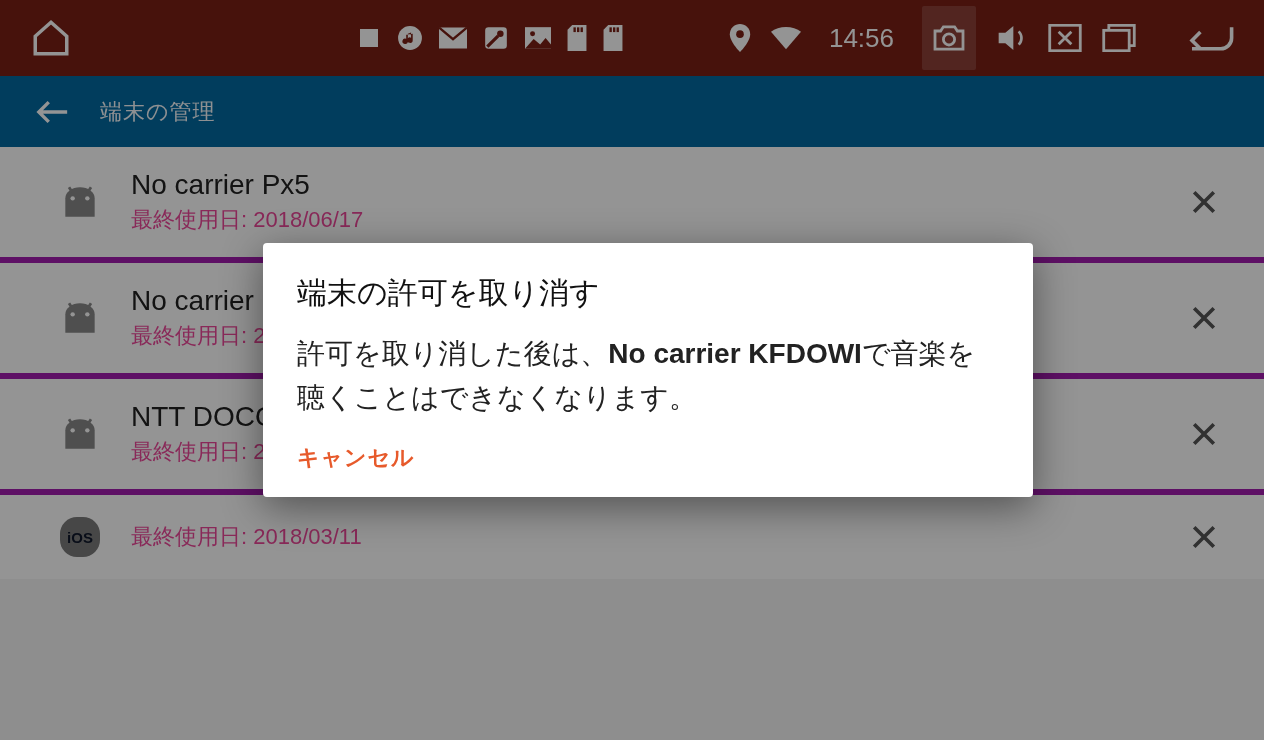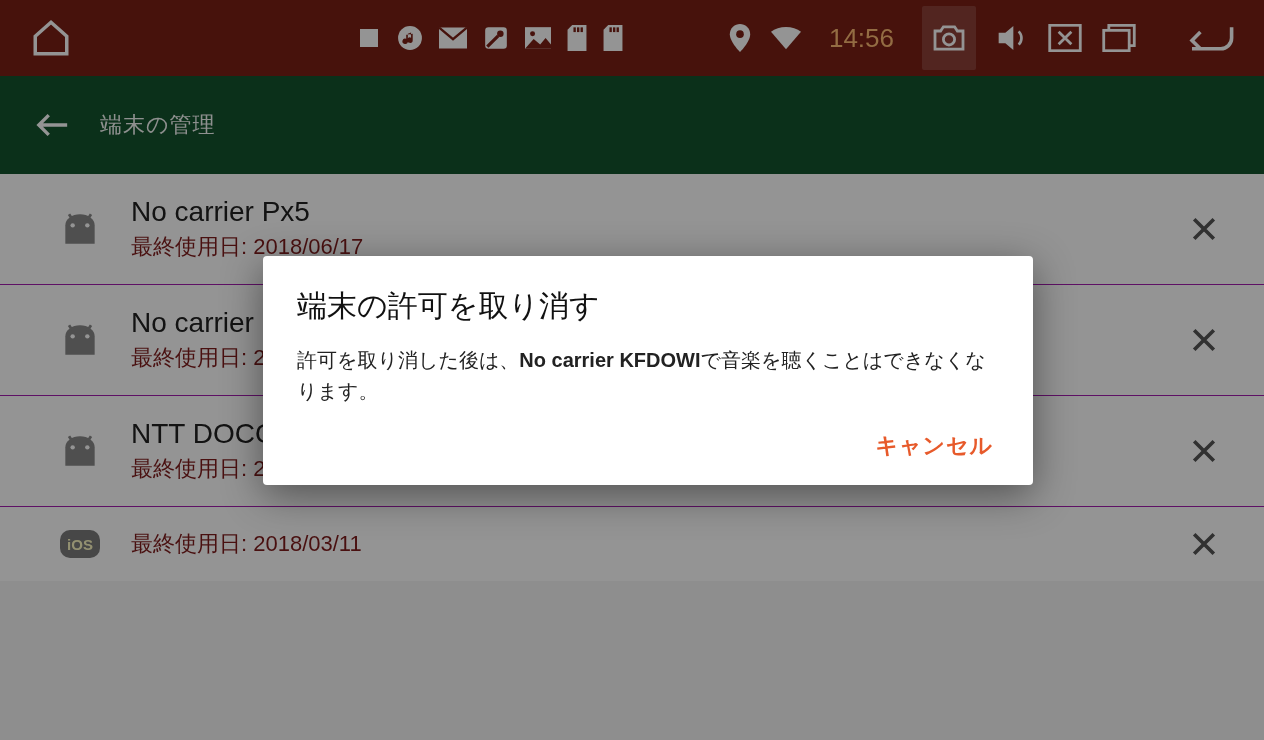--- a/index.html
+++ b/index.html
@@ -9,83 +9,83 @@
       font-family: -apple-system, "Helvetica Neue", Arial, sans-serif;
       background: #f5f5f5;
       position: relative;
       overflow: hidden;
     }
     .statusbar {
       height: 76px;
       background: #7a2015;
       display: flex;
       align-items: center;
-      color: #fdba74;
+      color: #ffffff;
       padding: 0 30px;
       gap: 14px;
     }
     .statusbar .left { display: flex; align-items: center; }
     .statusbar .center { flex: 1; display: flex; align-items: center; justify-content: center; gap: 16px; padding-left: 180px;}
     .statusbar .right { display: flex; align-items: center; gap: 20px; }
     .icon { display: inline-flex; align-items: center; justify-content: center; }
     .icon svg { display: block; }
     .clock { font-size: 26px; font-weight: 500; margin: 0 8px; }
     .cam-active {
       background: rgba(255,255,255,0.15);
       padding: 18px 10px;
       border-radius: 2px;
     }
     .header2 {
-      height: 98px;
-      background: #14532d;
+      height: 71px;
+      background: #0369a1;
       display: flex;
       align-items: center;
       color: #fff;
       padding: 0 18px;
       gap: 30px;
     }
     .header2 .title { font-size: 22px; font-weight: 400; opacity: .96; letter-spacing: 1px;}
     .list { background: #fff; }
     .row {
       display: flex;
       align-items: center;
       padding: 22px 40px 22px 55px;
-      border-bottom: 1px solid #a21caf;
+      border-bottom: 6px solid #a21caf;
       gap: 26px;
     }
     .row .icon-cell { width: 50px; display:flex; justify-content:center;}
     .row .text-cell { flex: 1; }
     .row .device-name { font-size: 28px; color: #222; font-weight: 400; margin-bottom: 4px; }
-    .row .last-used { font-size: 22px; color: #7f1d1d; }
+    .row .last-used { font-size: 22px; color: #ec4899; }
     .row .close-cell { width: 40px; display:flex; justify-content:center; cursor:pointer;}
     .overlay {
       position: absolute;
       inset: 0;
       background: rgba(0,0,0,0.42);
       display: flex;
       align-items: center;
       justify-content: center;
       padding-left: 32px;
     }
     .dialog {
       width: 770px;
       background: #fff;
       border-radius: 4px;
       box-shadow: 0 10px 40px rgba(0,0,0,.45);
       padding: 30px 34px 18px 34px;
     }
     .dialog-title { font-size: 30px; font-weight: 500; color: #111; margin-bottom: 18px; }
-    .dialog-body { font-size: 20px; color: #222; line-height: 1.55; margin-bottom: 24px; }
+    .dialog-body { font-size: 28px; color: #222; line-height: 1.55; margin-bottom: 24px; }
     .dialog-body b { font-weight: 600; }
-    .dialog-actions { display: flex; justify-content: flex-end; gap: 64px; padding-right: 6px; padding-bottom: 6px;}
+    .dialog-actions { display: flex; gap: 64px; padding-right: 6px; padding-bottom: 6px;}
     .dialog-actions .btn { background:none; border:none; font-size: 22px; font-weight: 600; color: #e75a2b; cursor: pointer; letter-spacing: 1px;}
     .ios-badge {
-      width: 40px; height: 28px; border-radius: 10px; background: #7a7a7a;
+      width: 40px; height: 40px; border-radius: 17px; background: #7a7a7a;
       display:flex; align-items:center; justify-content:center;
-      color:#fef9c3; font-size:15px; font-weight:700;
+      color:#0f172a; font-size:15px; font-weight:700;
     }
   </style>
 </head>
 <body>
 
 <div class="statusbar">
   <div class="left">
     <span class="icon">
       <svg width="42" height="42" viewBox="0 0 24 24" fill="none" stroke="#fff" stroke-width="2">
           <path d="M3 11 L12 3 L21 11 V21 H3 Z"></path>

